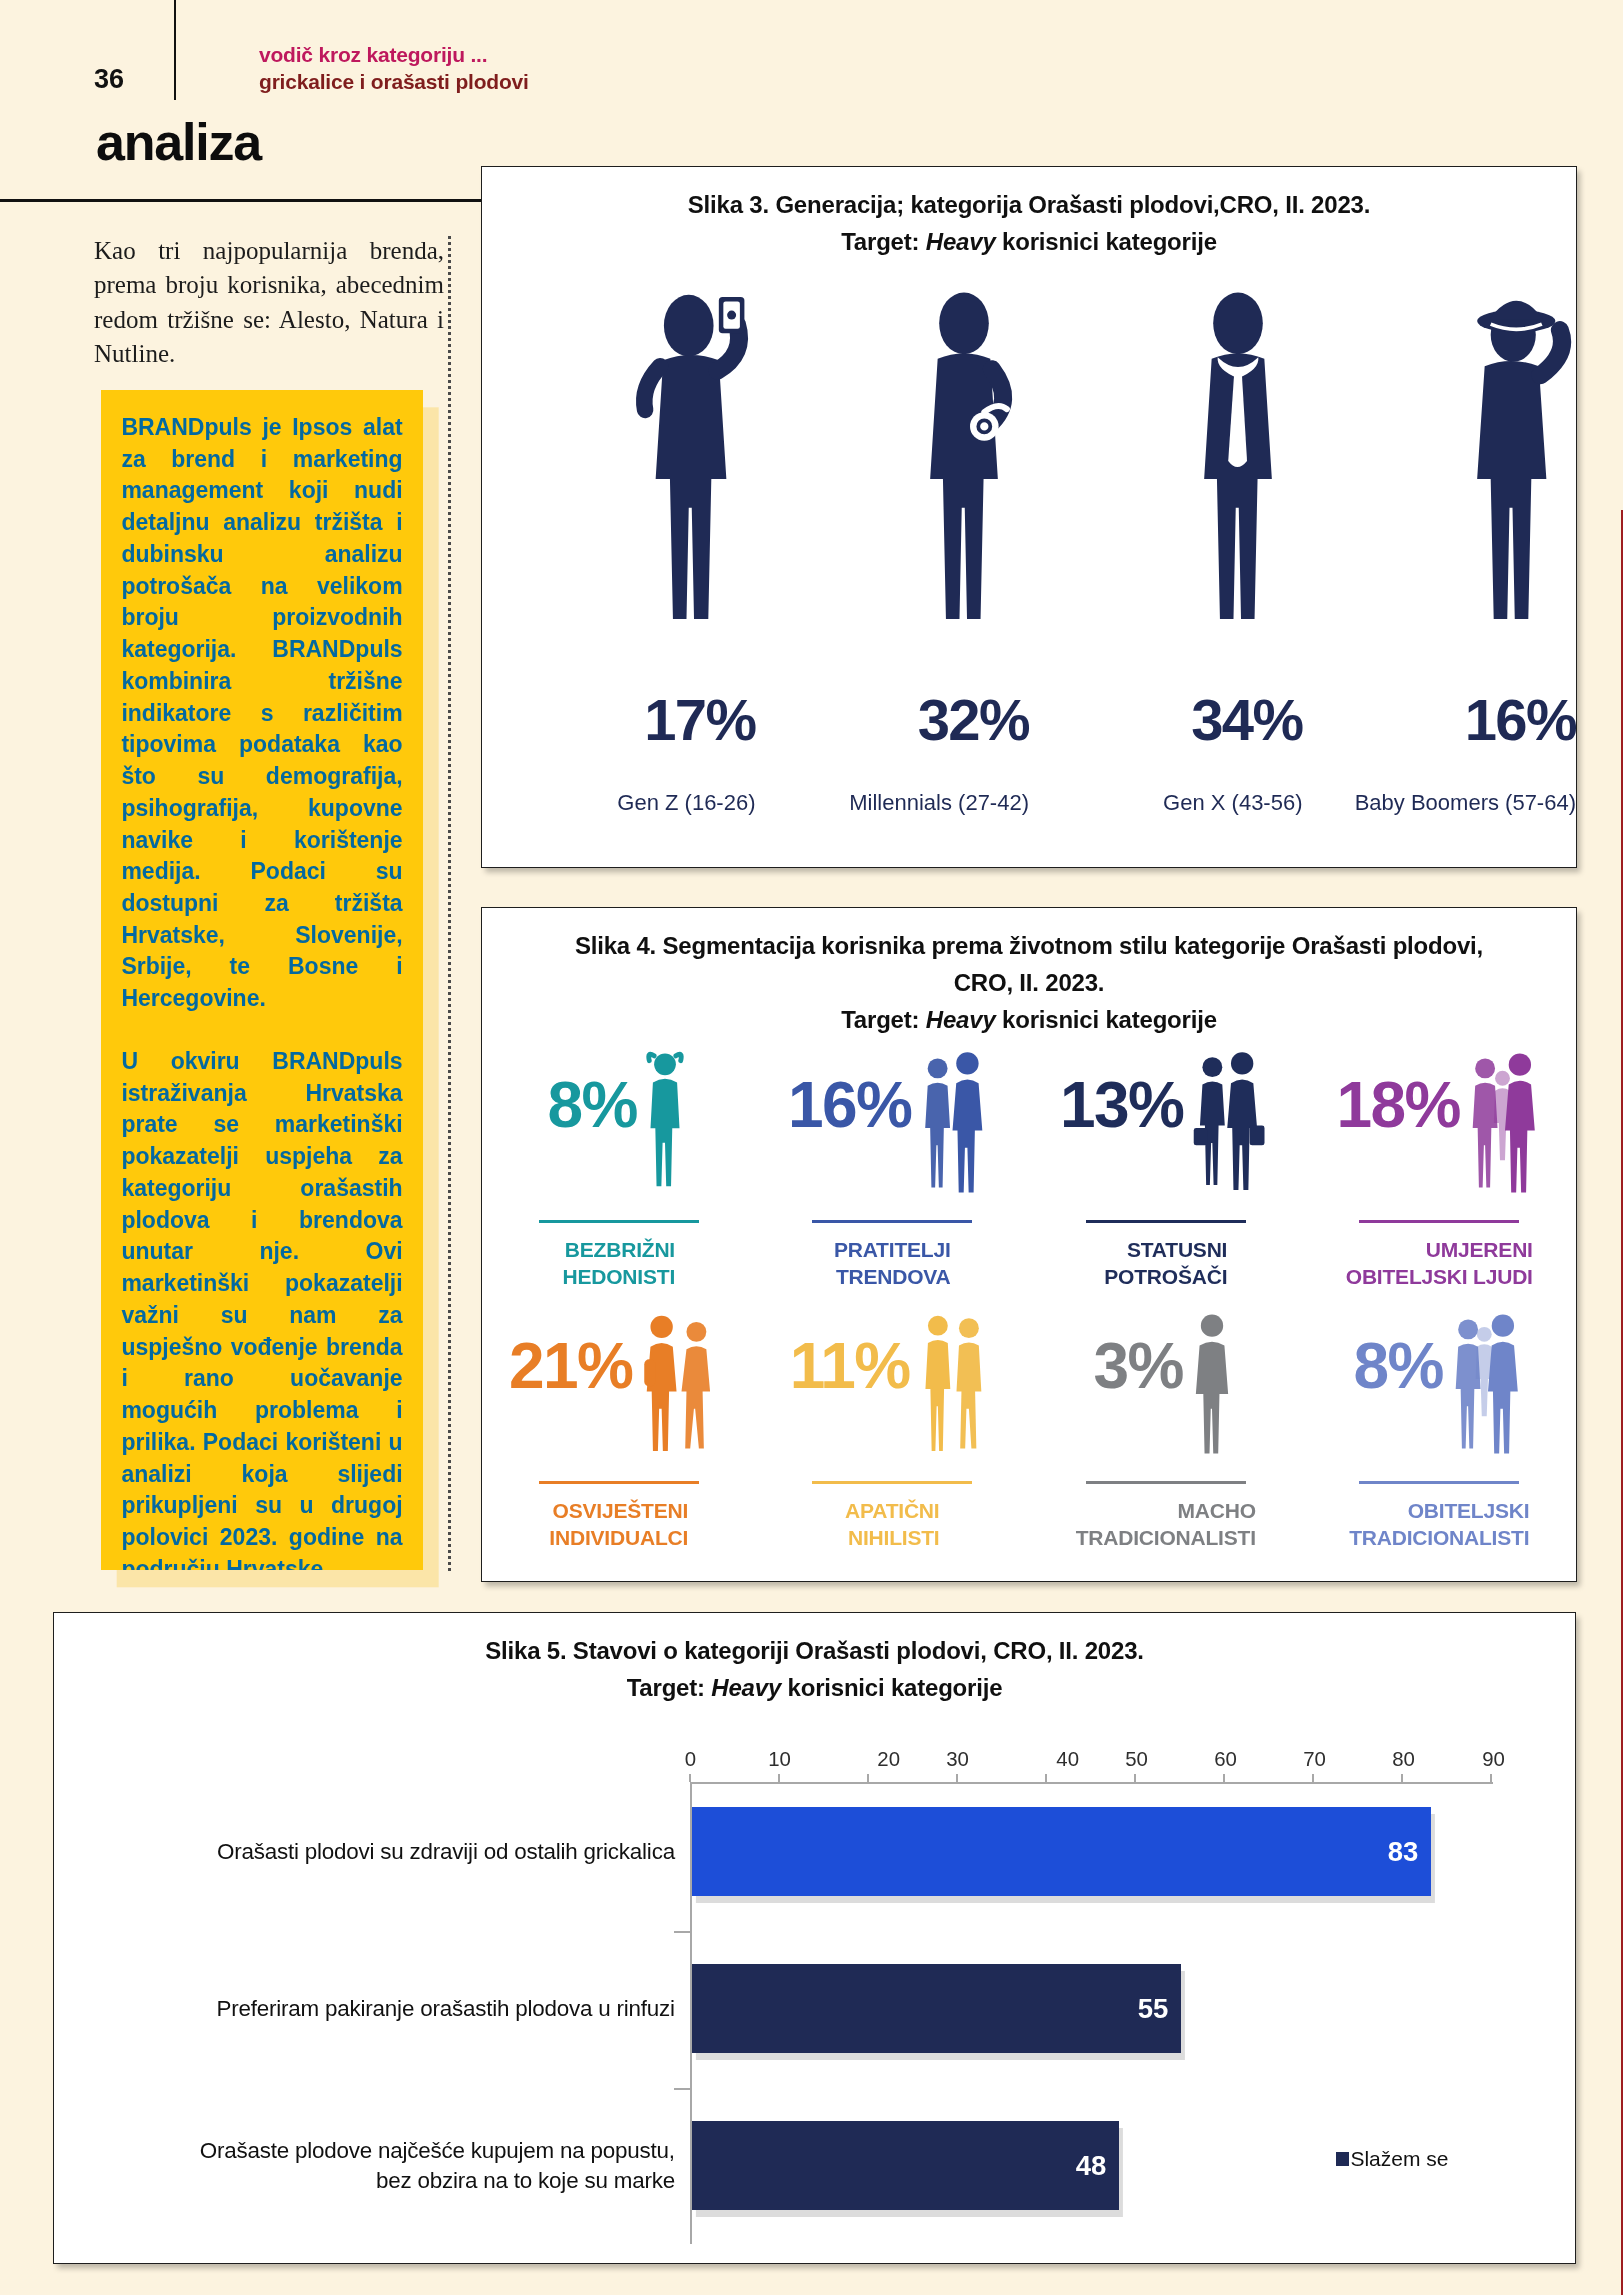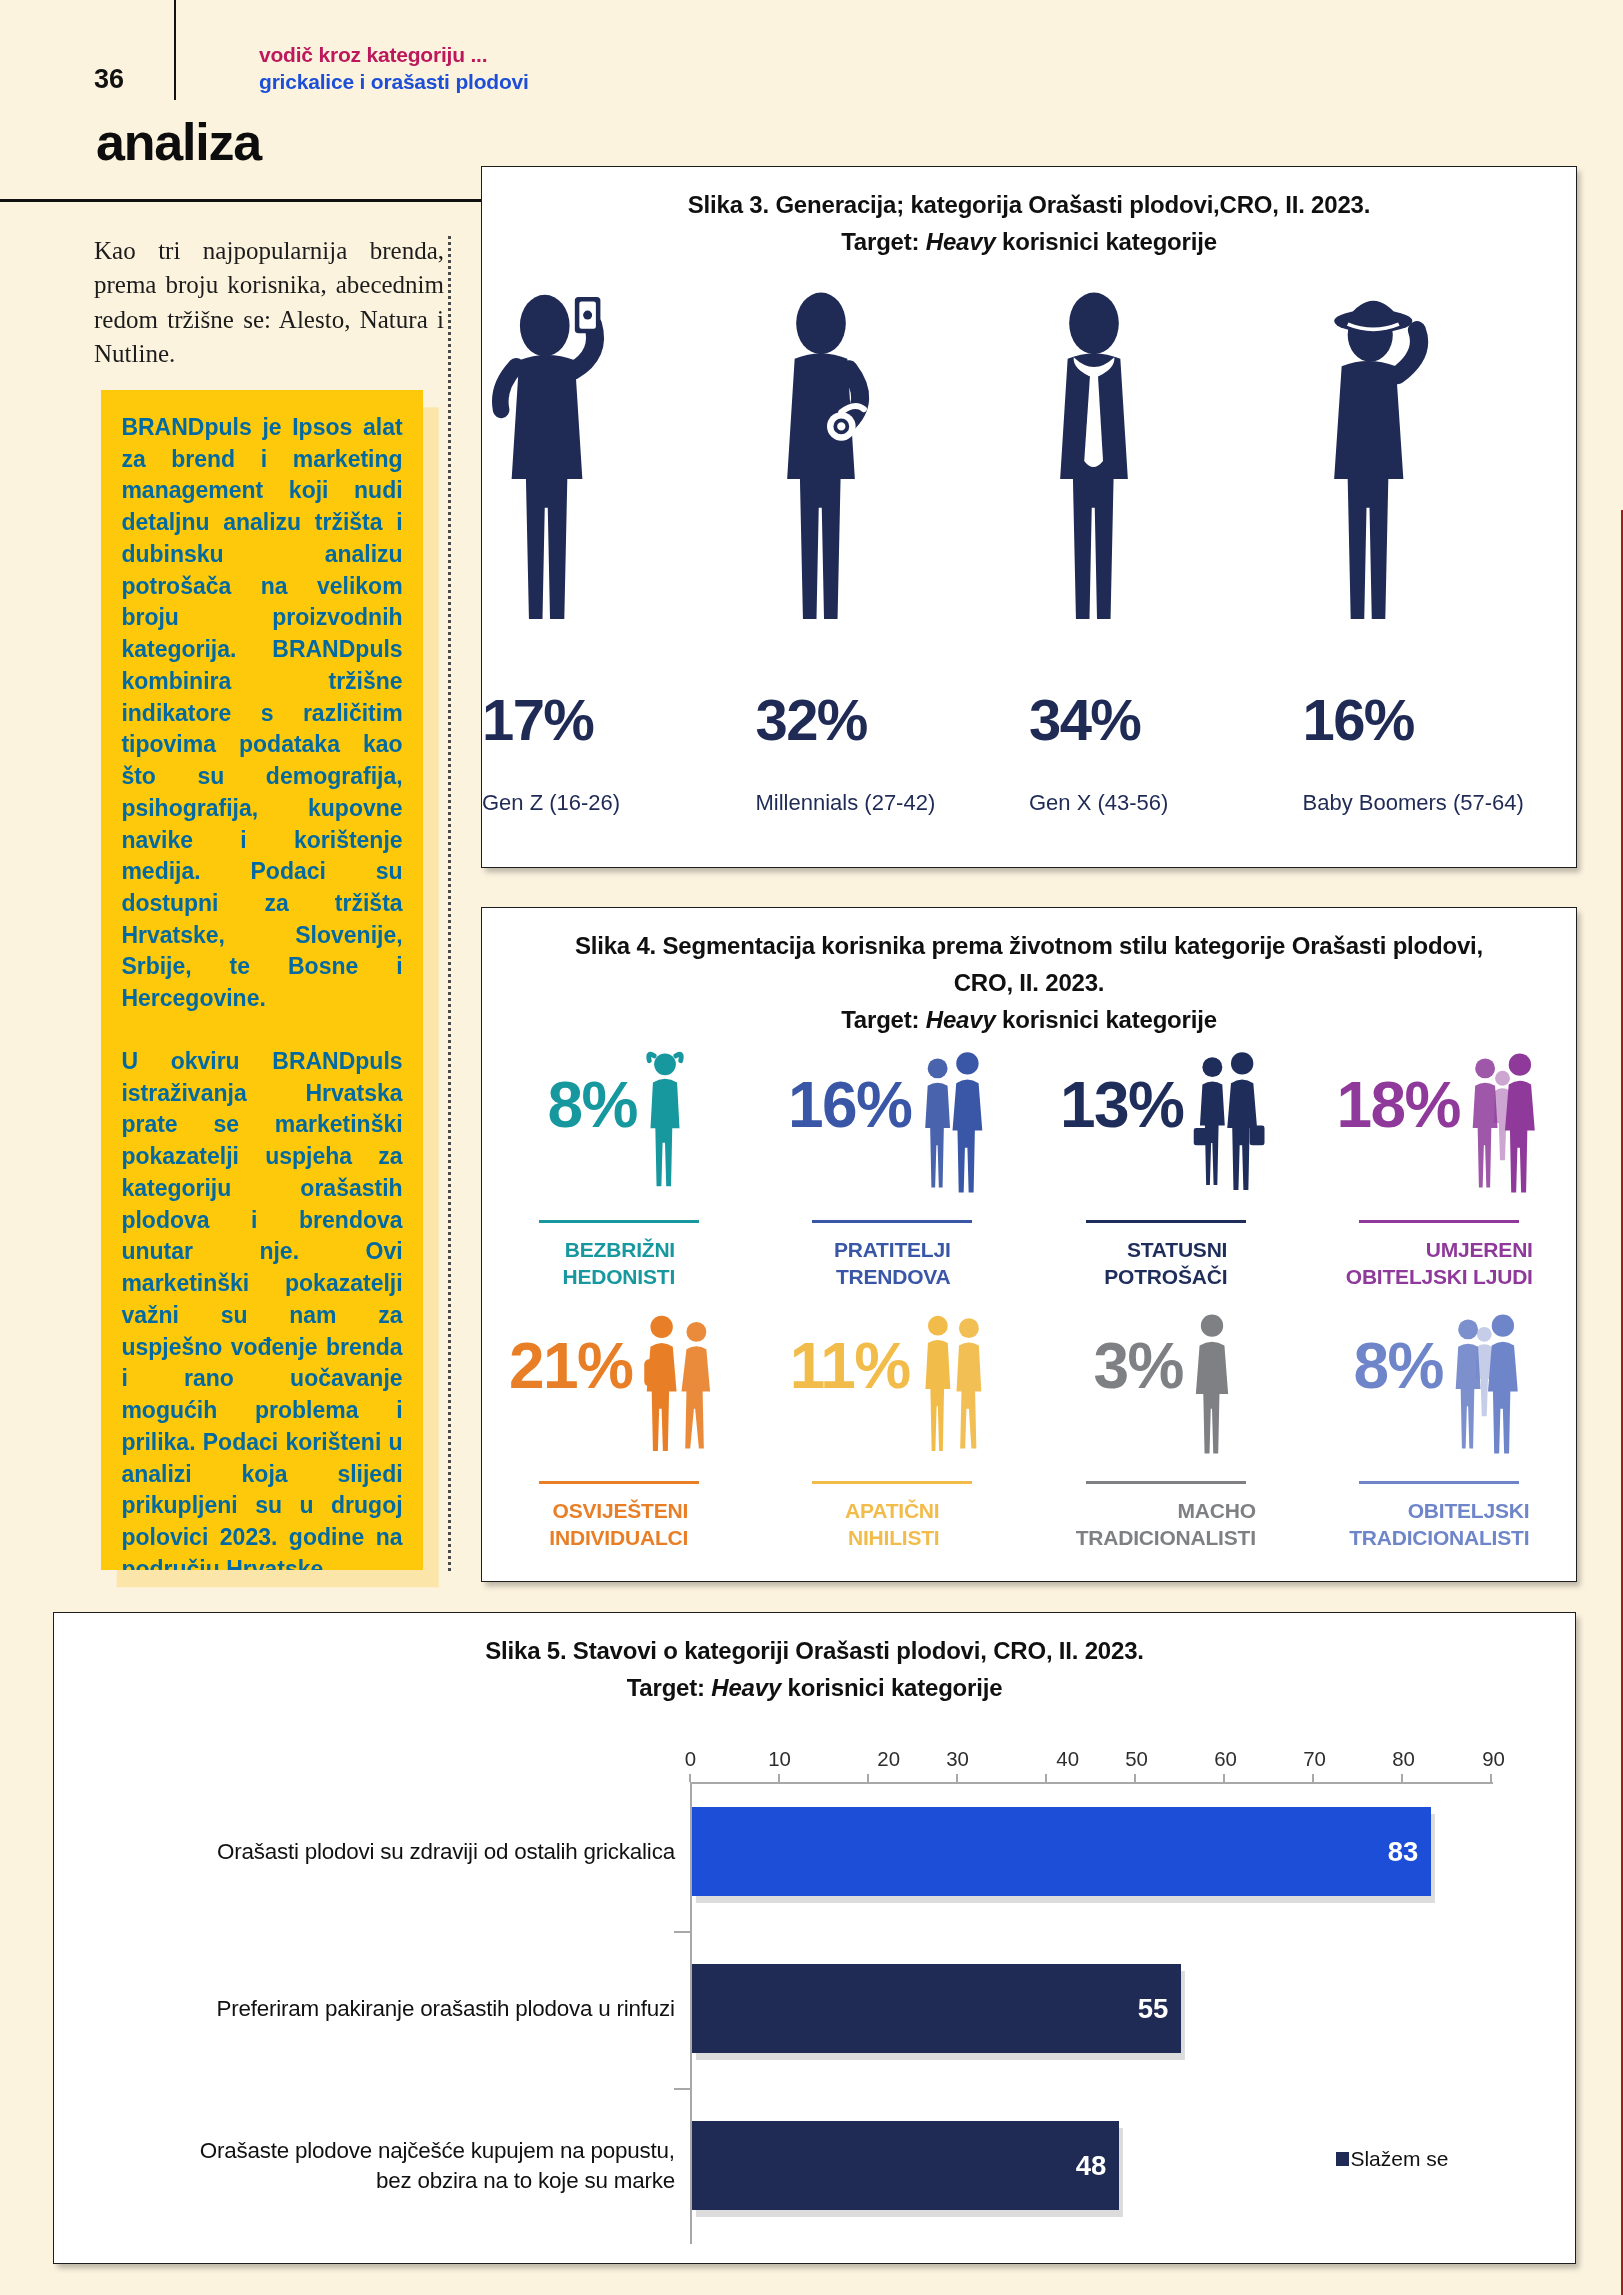--- a/index.html
+++ b/index.html
@@ -4,21 +4,21 @@
 <style>
   html,body{margin:0;padding:0;}
   body{font-family:"Liberation Sans",sans-serif;}
   #page{position:relative;width:1623px;height:2295px;background:#FCF3DF;overflow:hidden;}
 
   
   .pagenum{position:absolute;left:94px;top:64px;font-size:27px;font-weight:800;color:#111;}
   .hdr-vline{position:absolute;left:174px;top:0;width:2.4px;height:100px;background:#111;}
   .hdr-lines{position:absolute;left:259px;top:42px;font-size:21px;font-weight:700;line-height:1.28;letter-spacing:-0.2px;}
   .hdr-line1{color:#be185d;}
-  .hdr-line2{color:#1d4ed8;font-weight:700;}
+  .hdr-line2{color:#7f1d1d;font-weight:700;}
   .section-title{position:absolute;left:96px;top:112px;font-size:52px;font-weight:800;letter-spacing:-1.2px;color:#0d0d0d;}
   .hdr-rule{position:absolute;left:0;top:199px;width:481px;height:3.1px;background:#111;}
 
   
   .intro{position:absolute;left:94px;top:234px;width:350px;font-family:"Liberation Serif",serif;
          font-size:25px;line-height:1.37;color:#1c1c1c;text-align:justify;}
   .hl-box{position:absolute;left:101px;top:390px;width:322px;height:1180px;box-sizing:border-box;
           padding:22px 20.4px;background:#FFC90B;box-shadow:15.7px 17.3px 0 #FBE5A8;overflow:hidden;
           font-size:23px;font-weight:700;line-height:1.38;color:#0369a1;text-align:justify;}
   .hl-box p{margin:0;}
@@ -31,21 +31,21 @@
   #fig3{left:481px;top:166px;width:1096px;height:702px;}
   #fig4{left:481px;top:907px;width:1096px;height:675px;}
   #fig5{left:53px;top:1612px;width:1523px;height:652px;}
 
   .fig-title{margin-top:19px;text-align:center;font-size:24px;font-weight:700;line-height:1.55;
              color:#101010;letter-spacing:-0.2px;}
   .fig-title .it{font-style:italic;font-weight:700;}
 
   
   .f3-row{display:flex;width:100%;}
-  .f3-col{width:25%;display:flex;flex-direction:column;align-items:flex-start;}
+  .f3-col{width:25%;display:flex;flex-direction:column;align-items:flex-end;}
   .f3-iconarea{height:424px;display:flex;align-items:flex-start;justify-content:center;padding-top:22px;box-sizing:border-box;}
   .f3-value{font-size:58px;font-weight:800;letter-spacing:-1.6px;line-height:1;margin-top:6.3px;}
   .f3-label{font-size:22px;font-weight:400;margin-top:41px;}
 
   
   .f4-grid{display:flex;flex-wrap:wrap;margin-top:12.6px;}
   .f4-cell{width:25%;height:261px;display:flex;flex-direction:column;align-items:center;box-sizing:border-box;}
   .f4-top{height:166px;display:flex;align-items:flex-start;justify-content:center;gap:3.1px;}
   .f4-value{font-size:64px;font-weight:800;letter-spacing:-1.6px;line-height:1;margin-top:22px;}
   .f4-underline{width:160px;height:3.1px;background:currentColor;margin-top:3.1px;}

